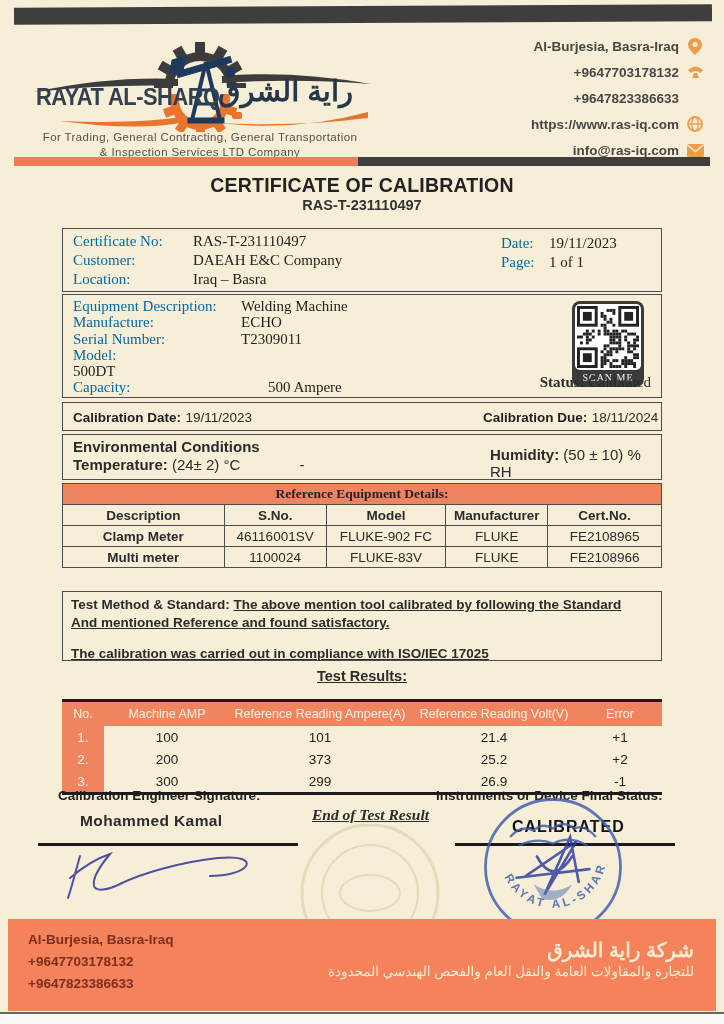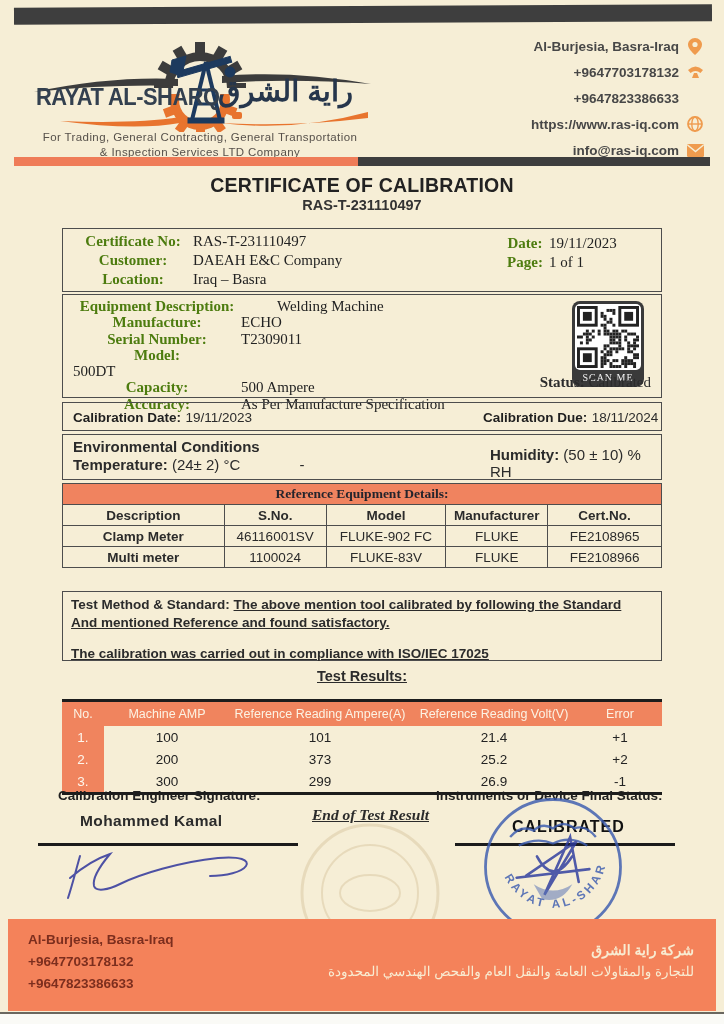--- a/index.html
+++ b/index.html
@@ -17,21 +17,21 @@
   .contact-row{display:flex;justify-content:flex-end;align-items:center;height:26px;font-size:13.5px;font-weight:bold;color:#474747;}
   .contact-row .cicon{width:18px;height:16px;margin-left:7px;display:inline-flex;align-items:center;justify-content:center;}
   .contact-row .cicon.empty{visibility:hidden;}
   
   .title-main{top:174px;left:0;width:724px;text-align:center;font-size:19.5px;font-weight:bold;color:#222;letter-spacing:.2px;}
   .title-num{top:197px;left:0;width:724px;text-align:center;font-size:14.5px;font-weight:bold;color:#333;}
   
   .box{position:absolute;left:62px;width:600px;border:1.6px solid #4d4d4d;box-sizing:border-box;background:transparent;}
   .serif{font-family:"Liberation Serif",serif;}
   .info-row{display:flex;font-size:15px;line-height:19px;}
-  .info-label{font-weight:bold;color:#4d7c0f;text-align:center;}
+  .info-label{font-weight:normal;color:#0369a1;}
   .info-val{color:#222;}
   .qr-wrap{position:absolute;top:6px;right:12px;width:82px;text-align:center;}
   .qr-frame{width:72px;height:86px;margin:0 auto;background:#3a3a3a;border-radius:8px;padding:3px;box-sizing:border-box;}
   .qr-inner{width:66px;height:66px;background:#fff;border-radius:5px;padding:2px;box-sizing:border-box;}
   .qr-label{font-size:10px;color:#f2f2f2;letter-spacing:1px;line-height:15px;}
   .status-line{position:absolute;right:10px;bottom:6px;font-size:15px;}
   .bold{font-weight:bold;}
   .sans13{font-size:13.5px;font-weight:bold;color:#1f1f1f;}
   
   table.ref{border-collapse:collapse;width:100%;}
@@ -50,21 +50,21 @@
   
   .sig-label{font-size:13.5px;font-weight:bold;color:#1f1f1f;}
   .sig-name{font-size:15.5px;font-weight:bold;letter-spacing:.4px;}
   .end-text{font-family:"Liberation Serif",serif;font-style:italic;font-weight:bold;font-size:15.5px;text-decoration:underline;}
   .calibrated{font-size:16px;font-weight:bold;letter-spacing:1px;color:#111;}
   .sig-line{height:3px;background:#1b1b1b;}
   
   .footer{top:919px;left:8px;right:8px;height:92px;background:#f4825a;}
   .footer-left{position:absolute;left:20px;top:10px;font-size:13.5px;font-weight:bold;color:#7c2e1e;line-height:22px;}
   .footer-right{position:absolute;right:22px;top:20px;text-align:right;color:#f8ecd2;direction:rtl;}
-  .footer-ar1{font-size:14px;font-weight:bold;line-height:22px;}
+  .footer-ar1{font-size:20px;font-weight:bold;line-height:22px;}
   .footer-ar2{font-size:13.5px;line-height:22px;}
   .bottom-line{top:1012px;left:0;width:724px;height:2px;background:#6a675f;}
   .bottom-white{top:1014px;left:0;width:724px;height:10px;background:#fafaf6;}
   .emboss{opacity:.28;}
 </style>
 </head>
 <body>
 
 <div class="page">
 
@@ -207,43 +207,39 @@
         </div>
       <div class="info-row">
           <span class="info-label" style="width:48px;">Page:</span>
           <span class="info-val">1 of 1</span>
         </div>
     </div>
   </div>
 
   <div class="box serif" style="top:294px;height:104px;">
     <div style="position:absolute;left:10px;top:3px;">
-      <div class="info-row" style="line-height:16.3px;gap:36px;">
+      <div class="info-row" style="line-height:16.3px;">
           <span class="info-label" style="width:168px;">Equipment Description:</span>
           <span class="info-val">Welding Machine</span>
         </div>
       <div class="info-row" style="line-height:16.3px;">
           <span class="info-label" style="width:168px;">Manufacture:</span>
           <span class="info-val">ECHO</span>
         </div>
       <div class="info-row" style="line-height:16.3px;">
           <span class="info-label" style="width:168px;">Serial Number:</span>
           <span class="info-val">T2309011</span>
         </div>
       <div class="info-row" style="line-height:16.3px;flex-direction:column;">
           <span class="info-label" style="width:168px;">Model:</span>
           <span class="info-val">500DT</span>
         </div>
-      <div class="info-row" style="line-height:16.3px;">
+      <div class="info-row" style="line-height:16.3px;gap:27px;">
           <span class="info-label" style="width:168px;">Capacity:</span>
           <span class="info-val">500 Ampere</span>
-        </div>
-      <div class="info-row" style="line-height:16.3px;">
-          <span class="info-label" style="width:168px;">Accuracy:</span>
-          <span class="info-val">As Per Manufacture Specification</span>
         </div>
     </div>
     <div class="qr-wrap">
       <div class="qr-frame">
         <div class="qr-inner"><svg width="62" height="62" viewBox="0 0 63 63" fill="#222">
               <rect x="30" y="3" width="3" height="3"></rect>
               <rect x="33" y="3" width="3" height="3"></rect>
               <rect x="36" y="3" width="3" height="3"></rect>
               <rect x="24" y="6" width="3" height="3"></rect>
               <rect x="36" y="6" width="3" height="3"></rect>

